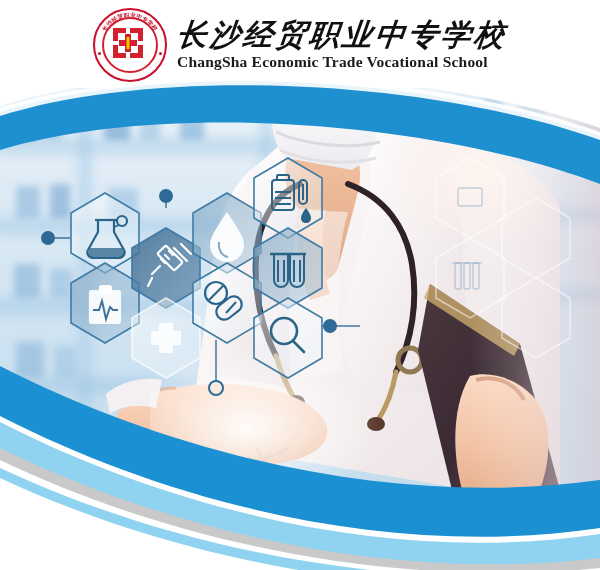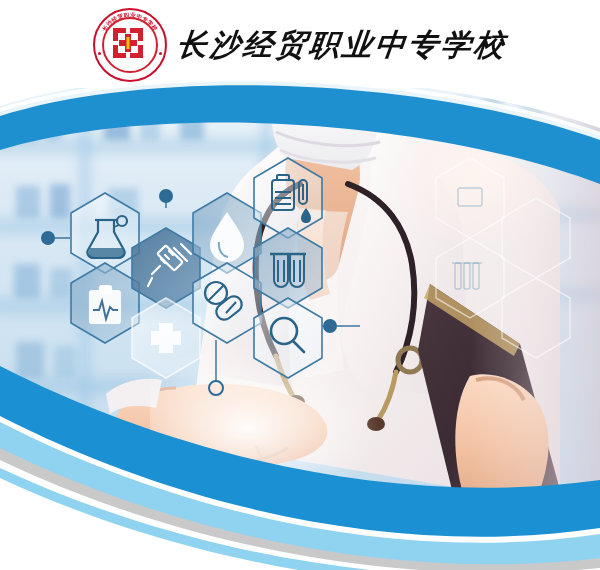--- a/index.html
+++ b/index.html
@@ -151,20 +151,21 @@
           <rect x="17.5" y="13" width="3" height="12"></rect>
         </g>
       </svg>
 
       <div class="star" style="left:5px;top:44px;"></div>
       <div class="star" style="right:5px;top:44px;"></div>
     </div>
 
     <div class="titles">
       <div class="title-cn">长沙经贸职业中专学校</div>
+      <div class="title-en">ChangSha Economic Trade Vocational School</div>
     </div>
   </div>
 
   <div class="stage">
     <div class="stage-clip">
 
       <div class="bg-room"></div>
 
       <div class="shelf" style="left:-10px;top:50px;width:300px;height:16px;"></div>
       <div class="shelf" style="left:-10px;top:130px;width:300px;height:16px;"></div>

